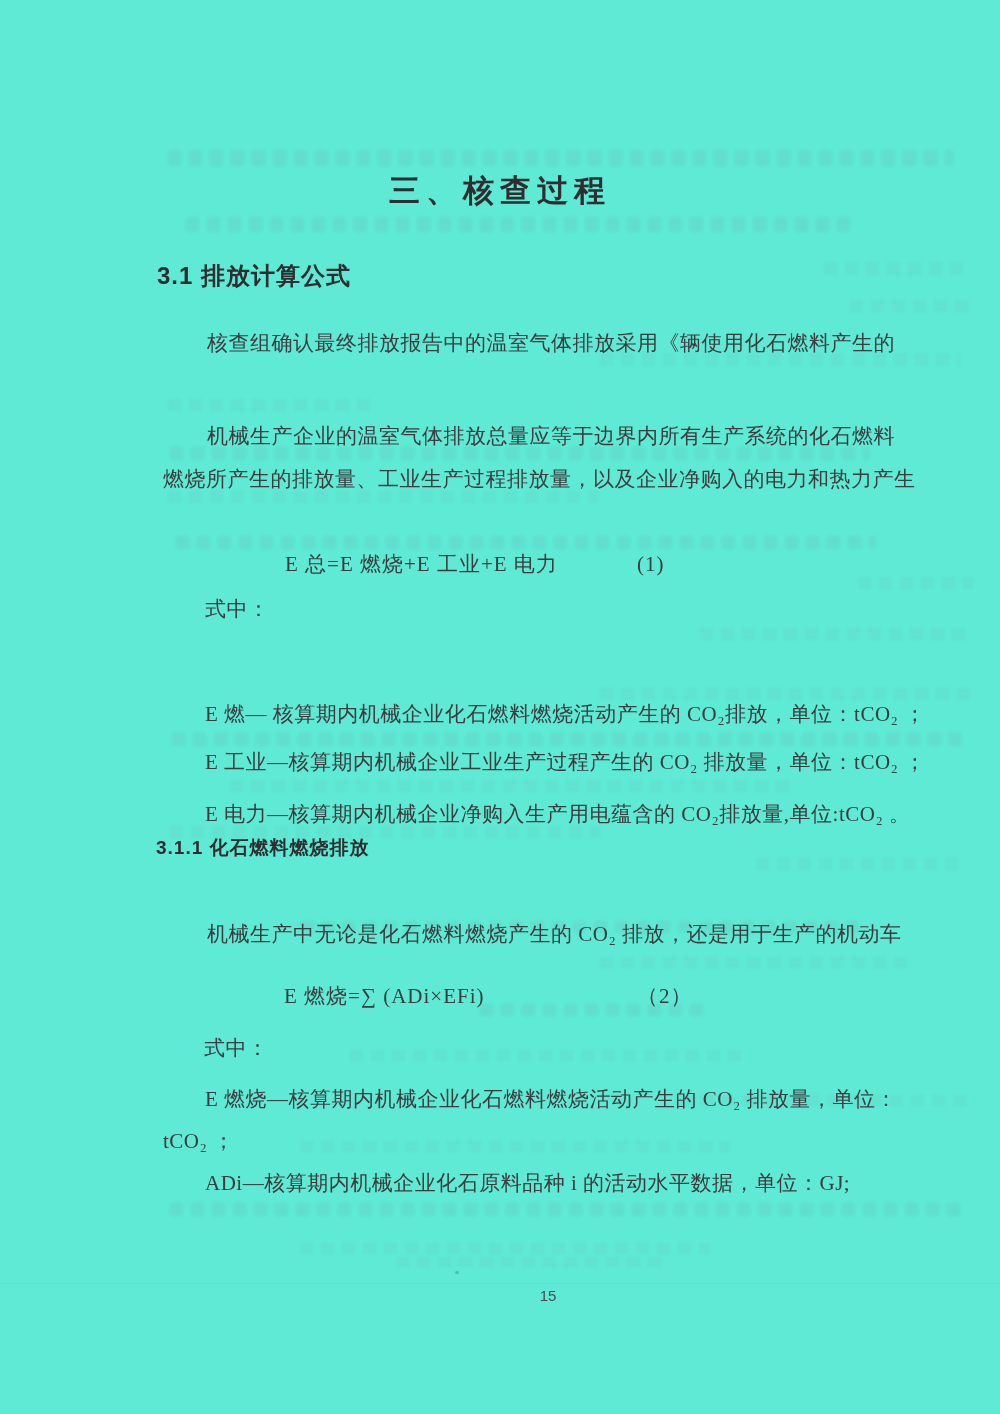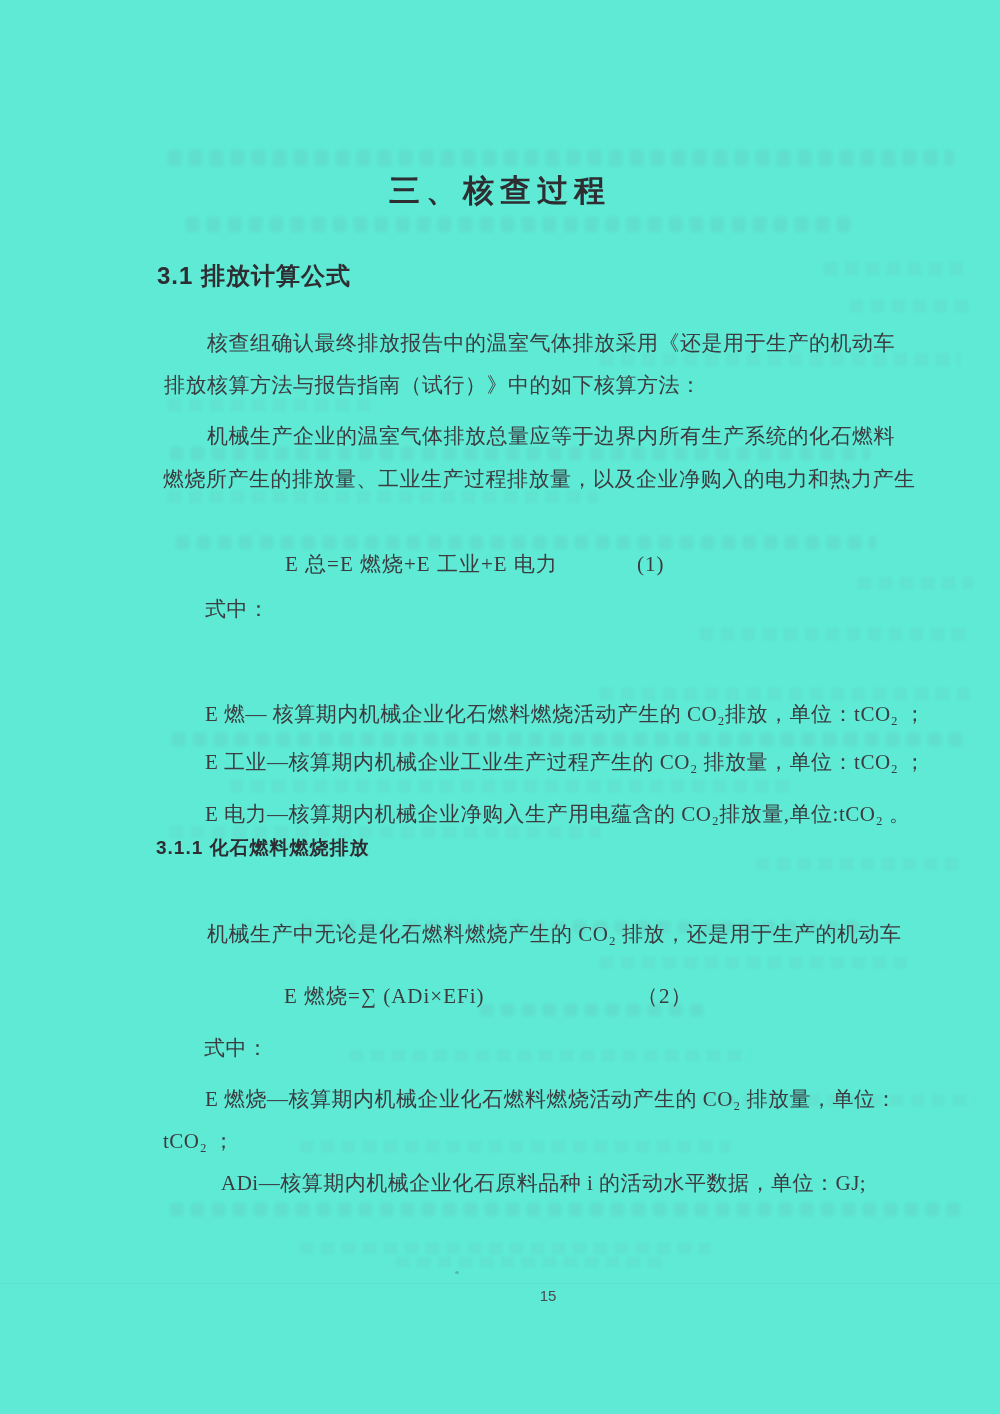--- a/index.html
+++ b/index.html
@@ -104,22 +104,21 @@
   <div class="ghost" style="top:1203px; left:170px; width:790px; height:13px;"></div>
   <div class="ghost light" style="top:1243px; left:300px; width:410px; height:11px;"></div>
   <div class="ghost light" style="top:1257px; left:396px; width:270px; height:10px;"></div>
   <div class="speck" style="top:1271px; left:455px; width:4px; height:3px;"></div>
   <div class="scan-line" style="top:1283px;"></div>
 
   <div class="line chapter-title" style="top:172px;">三、核查过程</div>
 
   <div class="line h2" style="top:261px; left:157px;">3.1 排放计算公式</div>
 
-  <div class="line" style="top:330px; left:207px;">核查组确认最终排放报告中的温室气体排放采用《还是用于生产的机动车</div>
-  <div class="line" style="top:372px; left:164px;">排放核算方法与报告指南（试行）》中的如下核算方法：</div>
+  <div class="line" style="top:330px; left:207px;">核查组确认最终排放报告中的温室气体排放采用《辆使用化石燃料产生的</div>
 
   <div class="line" style="top:423px; left:207px;">机械生产企业的温室气体排放总量应等于边界内所有生产系统的化石燃料</div>
   <div class="line" style="top:466px; left:163px;">燃烧所产生的排放量、工业生产过程排放量，以及企业净购入的电力和热力产生</div>
 
   <div class="line formula" style="top:551px; left:285px;">E 总=E 燃烧+E 工业+E 电力</div>
   <div class="line formula" style="top:551px; left:637px;">(1)</div>
 
   <div class="line" style="top:596px; left:205px;">式中：</div>
 
   <div class="line" style="top:701px; left:205px;">E 燃— 核算期内机械企业化石燃料燃烧活动产生的 CO₂排放，单位：tCO₂ ；</div>
@@ -130,17 +129,17 @@
 
   <div class="line" style="top:921px; left:207px;">机械生产中无论是化石燃料燃烧产生的 CO₂ 排放，还是用于生产的机动车</div>
 
   <div class="line formula" style="top:983px; left:284px;">E 燃烧=∑ (ADi×EFi)</div>
   <div class="line formula" style="top:983px; left:637px;">（2）</div>
 
   <div class="line" style="top:1035px; left:204px;">式中：</div>
 
   <div class="line" style="top:1086px; left:205px;">E 燃烧—核算期内机械企业化石燃料燃烧活动产生的 CO₂ 排放量，单位：</div>
   <div class="line" style="top:1128px; left:163px;">tCO₂ ；</div>
-  <div class="line" style="top:1170px; left:221px;">ADi—核算期内机械企业化石原料品种 i 的活动水平数据，单位：GJ;</div>
+  <div class="line" style="top:1170px; left:205px;">ADi—核算期内机械企业化石原料品种 i 的活动水平数据，单位：GJ;</div>
 
   <div class="page-number" style="top:1287px;padding-left:48px;">15</div>
 
 </div>
 
 </body></html>

